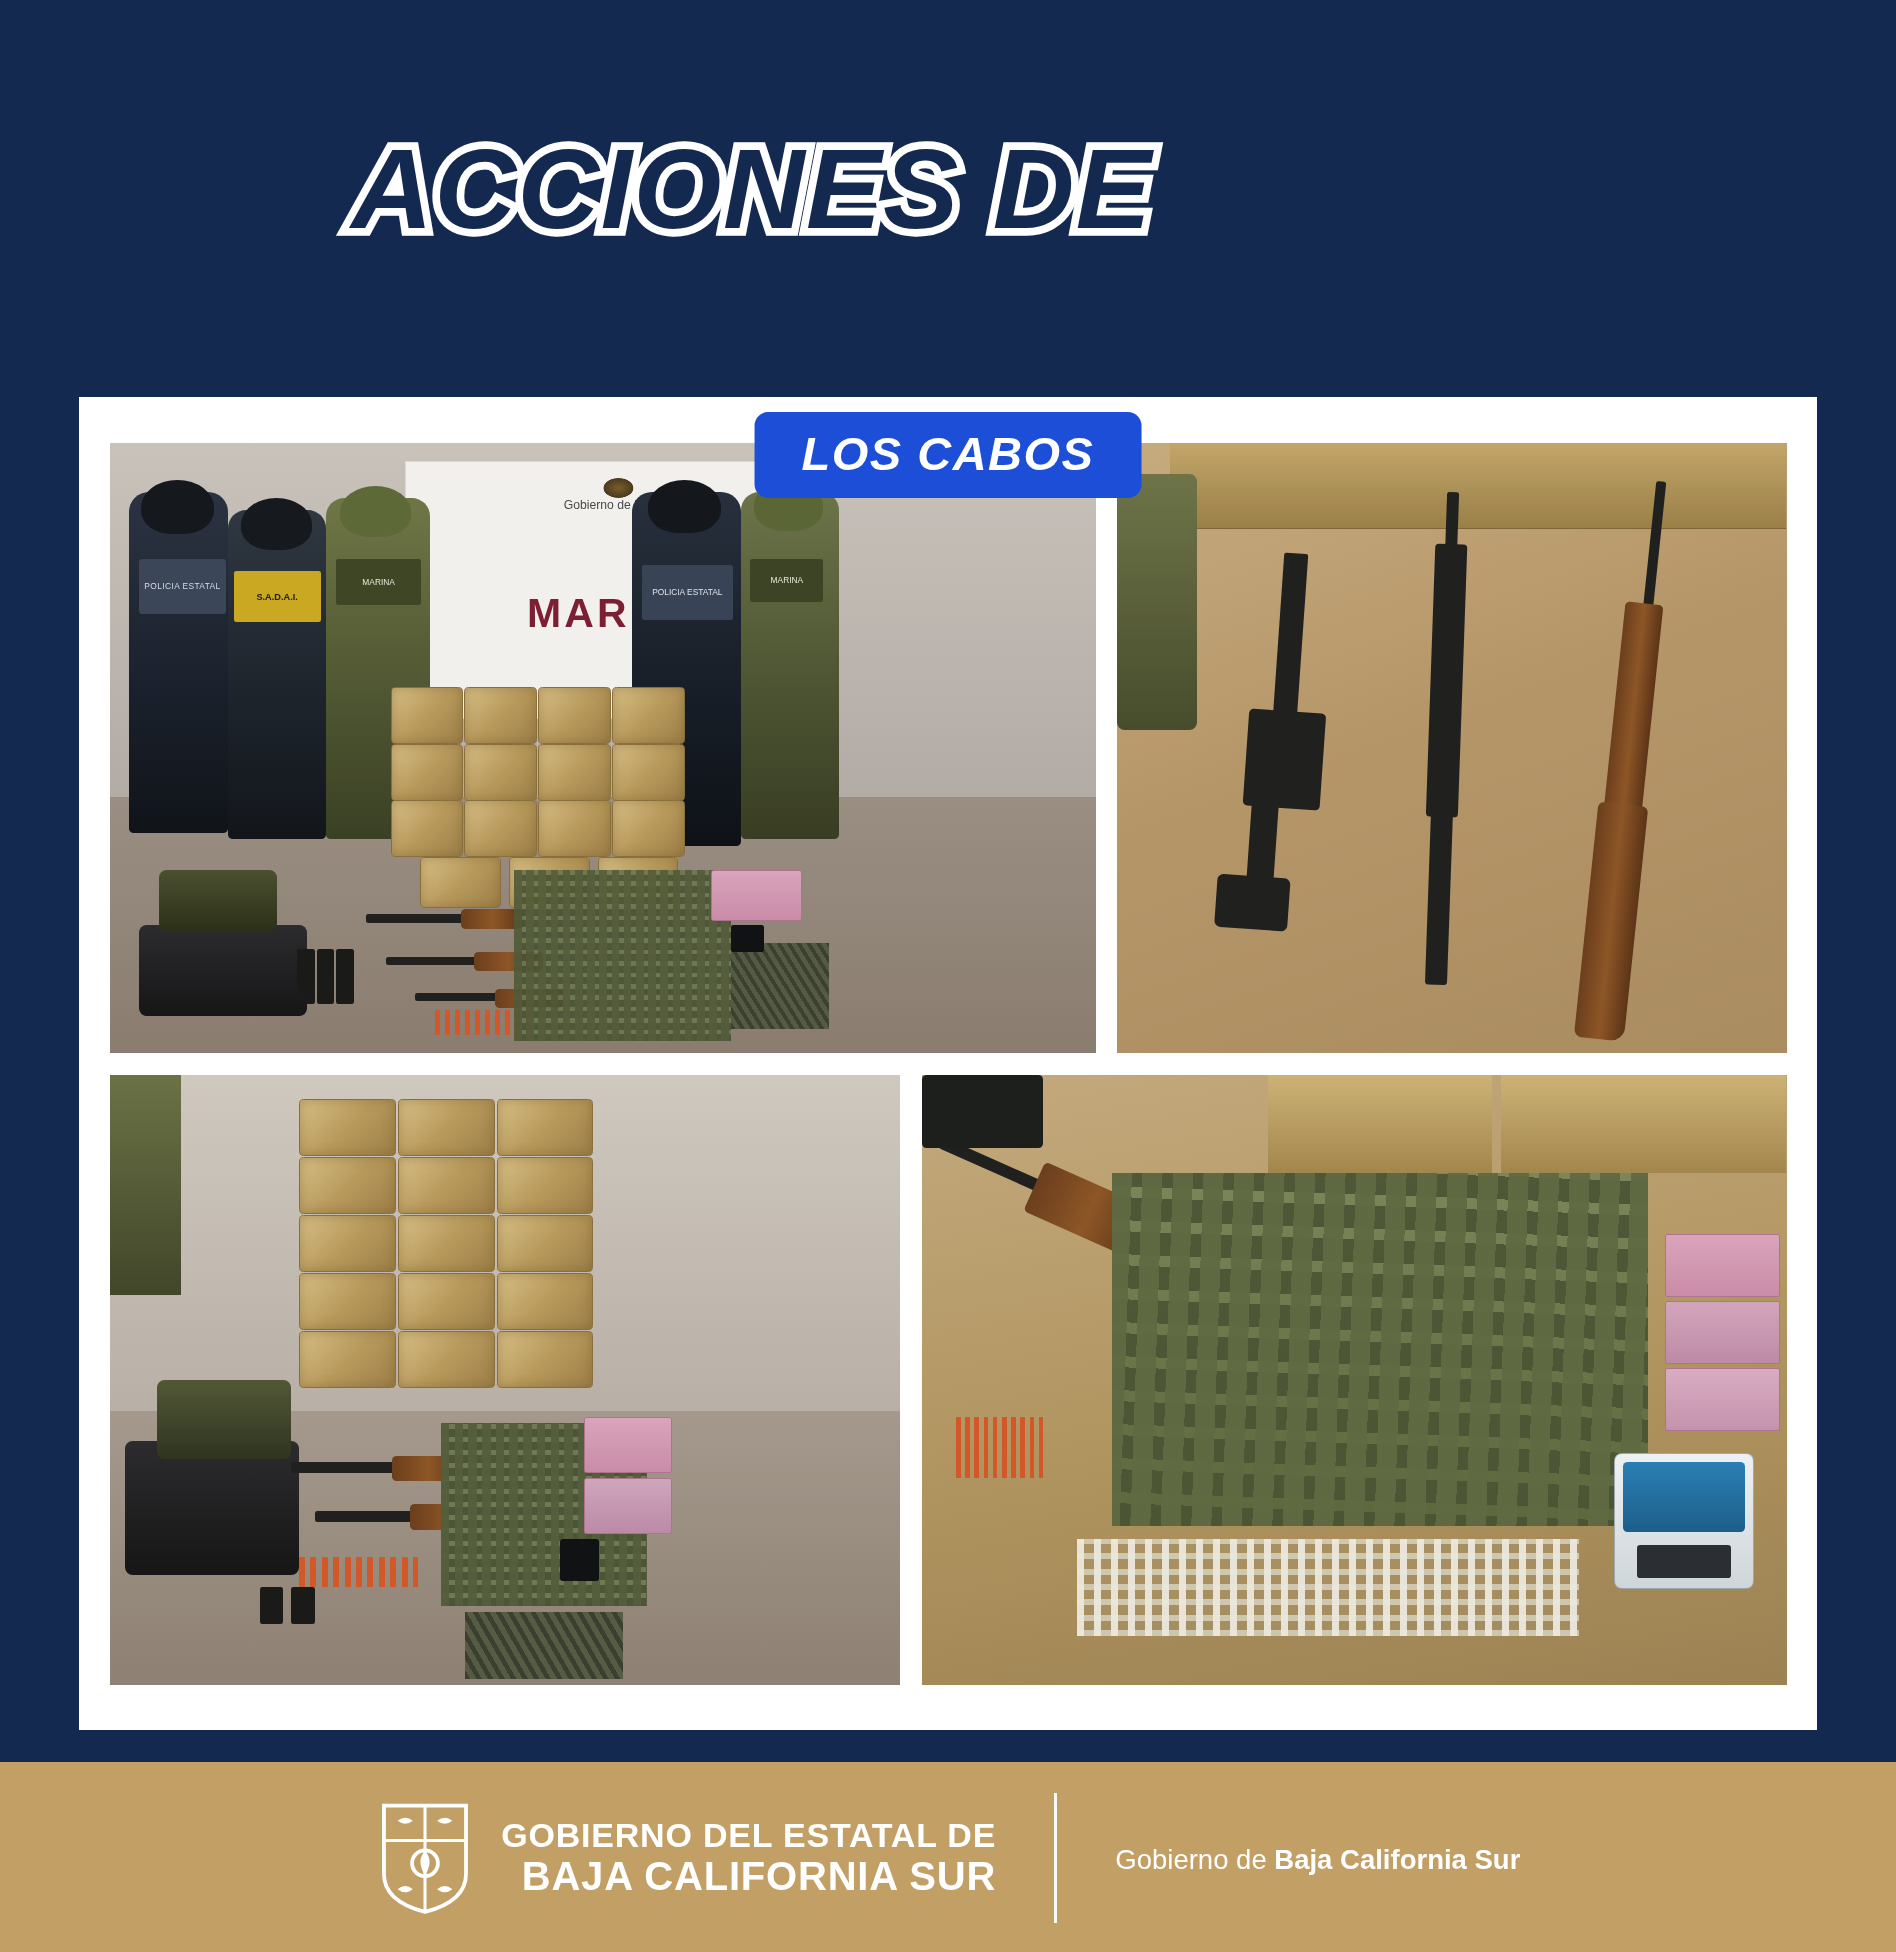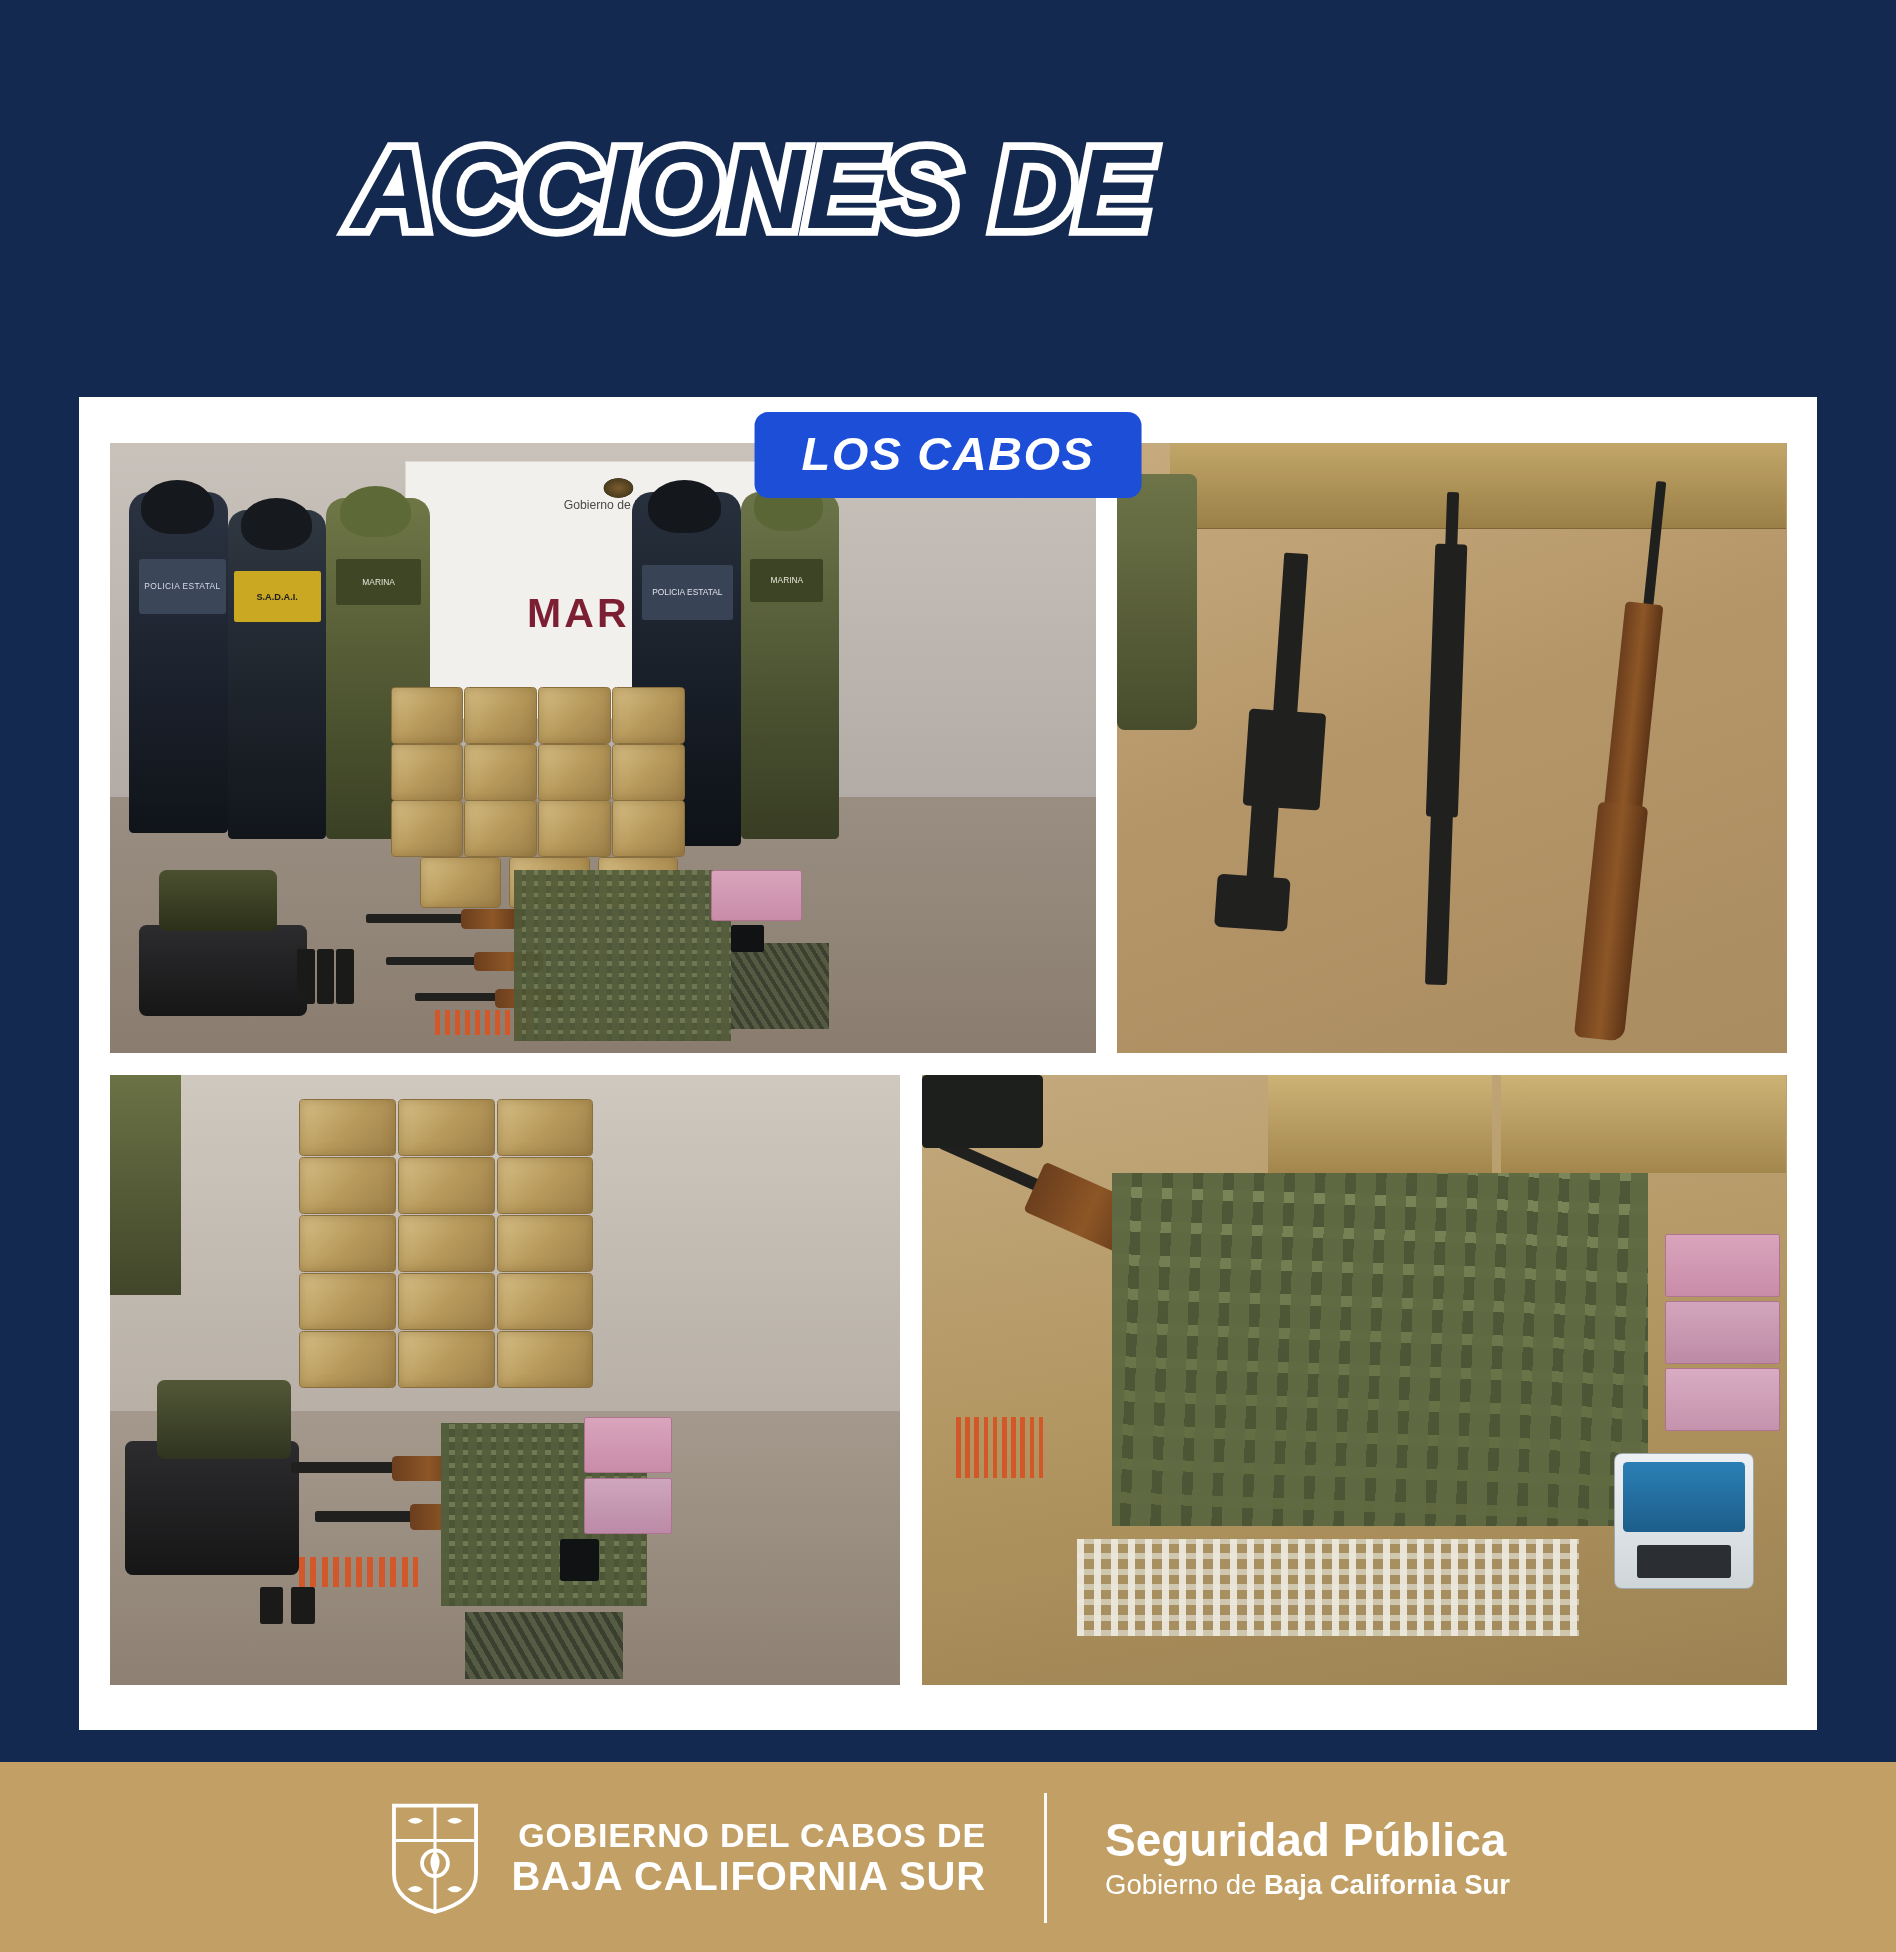--- a/index.html
+++ b/index.html
@@ -429,23 +429,22 @@
         <path d="M12 52 H116" stroke="#ffffff" stroke-width="4"></path>
         <path d="M28 26 q10 -8 20 0 q-10 8 -20 0 z" fill="#ffffff"></path>
         <path d="M80 26 q10 -8 20 0 q-10 8 -20 0 z" fill="#ffffff"></path>
         <path d="M28 116 q10 -8 20 0 q-10 8 -20 0 z" fill="#ffffff"></path>
         <path d="M80 116 q10 -8 20 0 q-10 8 -20 0 z" fill="#ffffff"></path>
         <circle cx="64" cy="82" r="17" fill="none" stroke="#ffffff" stroke-width="5"></circle>
         <path d="M64 66 q-12 12 0 32 q12 -20 0 -32 z" fill="#ffffff"></path>
       </svg>
     </div>
     <div class="gob-text">
-      <span class="gob-line1">GOBIERNO DEL CABOS DE</span>
+      <span class="gob-line1">GOBIERNO DEL ESTATAL DE</span>
       <span class="gob-line2">BAJA CALIFORNIA SUR</span>
     </div>
     <div class="divider"></div>
     <div class="ssp-text">
-      <span class="ssp-line2">Seguridad Pública</span>
       <span class="ssp-line3"><span>Gobierno de </span><b>Baja California Sur</b></span>
     </div>
   </div>
 </div>
 
 
 </body></html>

